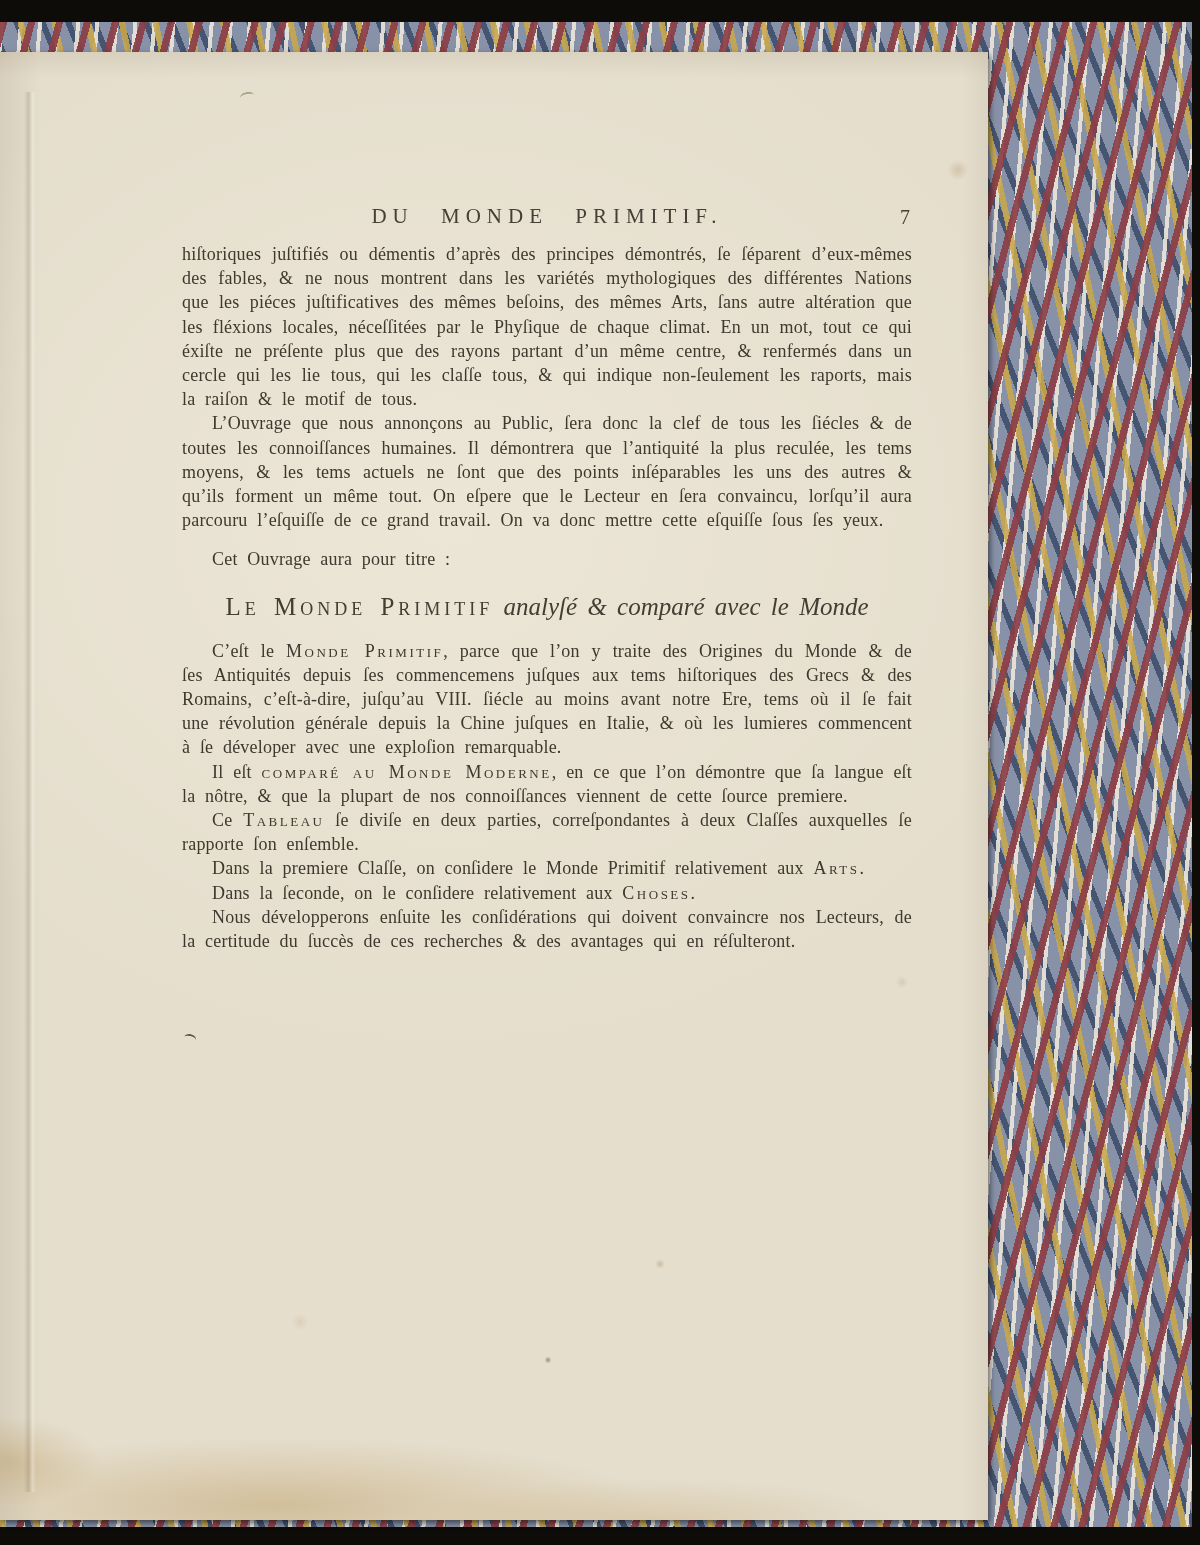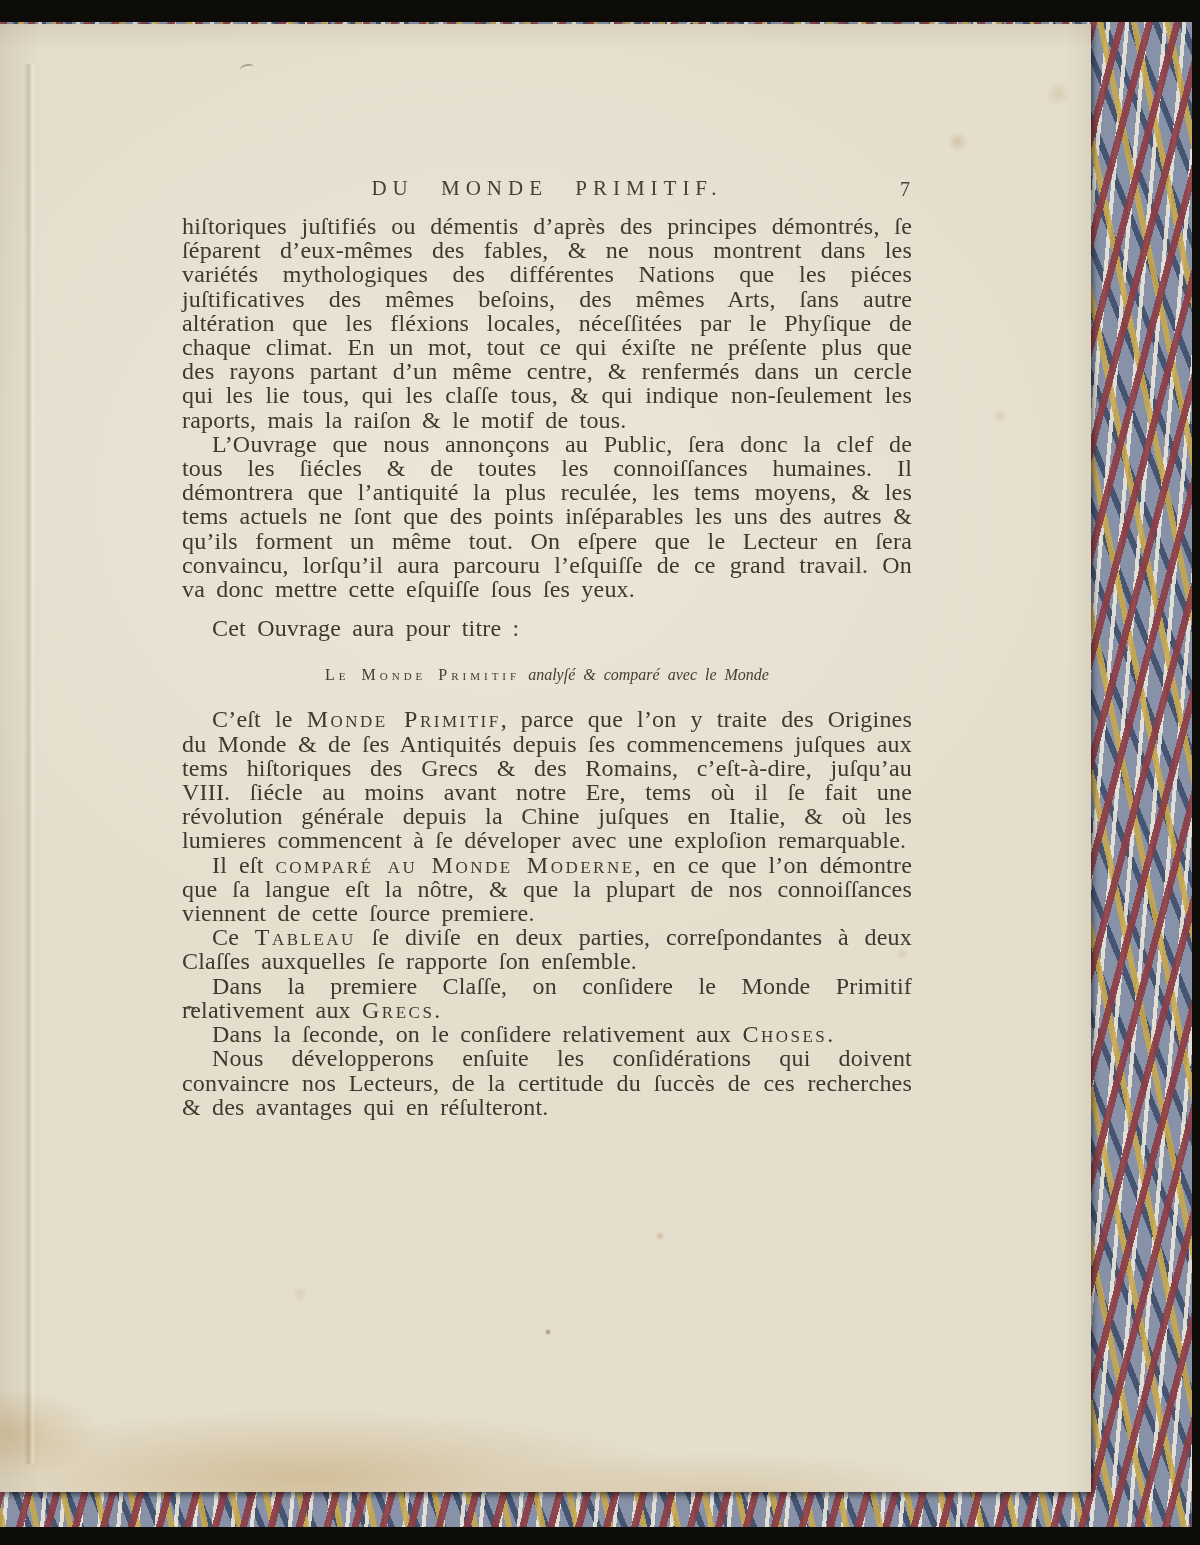--- a/index.html
+++ b/index.html
@@ -17,21 +17,21 @@
     background-color:#8792a8;
     background-image:
       repeating-linear-gradient(105deg, rgba(140,62,70,0.92) 0 7px, rgba(140,62,70,0) 7px 27px),
       repeating-linear-gradient(78deg, rgba(201,168,76,0.88) 0 6px, rgba(201,168,76,0) 6px 33px),
       repeating-linear-gradient(95deg, rgba(236,231,219,0.9) 0 4px, rgba(236,231,219,0) 4px 19px),
       repeating-linear-gradient(68deg, rgba(58,74,104,0.85) 0 6px, rgba(58,74,104,0) 6px 24px);
   }
 
   
   .page{
-    position:absolute;left:0;top:24px;width:1091px;height:1468px;
+    position:absolute;left:0;top:52px;width:988px;height:1468px;
     background-color:#e5decd;
     background-image:
       radial-gradient(ellipse 900px 750px at 45% 32%, #ece6d7 0%, rgba(236,230,215,0) 70%),
       linear-gradient(90deg, rgba(118,100,70,0.12), rgba(118,100,70,0) 42px),
       linear-gradient(270deg, rgba(118,100,70,0.09), rgba(118,100,70,0) 26px),
       linear-gradient(180deg, rgba(128,108,76,0.12), rgba(128,108,76,0) 26px),
       radial-gradient(circle 15px at 958px 118px, rgba(168,128,80,0.28), rgba(168,128,80,0) 70%),
       radial-gradient(circle 18px at 1058px 70px, rgba(168,128,80,0.20), rgba(168,128,80,0) 70%),
       radial-gradient(circle 10px at 1000px 392px, rgba(168,128,80,0.22), rgba(168,128,80,0) 70%),
       radial-gradient(circle 9px at 902px 930px, rgba(168,128,80,0.20), rgba(168,128,80,0) 70%),
@@ -72,31 +72,31 @@
     font-size:21px;line-height:28px;
     letter-spacing:6px;word-spacing:16px;
     color:#453f35;margin:0 0 12px 0;
   }
   .page-number{
     position:absolute;right:2px;top:1px;
     letter-spacing:0;word-spacing:0;font-size:20px;
   }
   .para{
     margin:0;text-align:justify;text-indent:30px;
-    font-size:24px;line-height:24.2px;
+    font-size:18px;line-height:24.2px;
     word-spacing:5px;letter-spacing:0.2px;
   }
   .para.noindent{text-indent:0;}
   .para.gap-top{}
   .para.gap-top-sm{margin-top:15px;}
   .title-block{
     margin:17px 0 15px 0;text-align:center;text-indent:0;
   }
   .title-line{
-    font-size:16px;line-height:35px;color:#433d33;word-spacing:4px;
+    font-size:25px;line-height:35px;color:#433d33;word-spacing:4px;
   }
   .seg-plain{font-style:normal;}
   .seg-italic{font-style:italic;}
   .seg-smallcaps{font-variant:small-caps;letter-spacing:3px;}
   .para .seg-smallcaps{letter-spacing:2.5px;}
   .title-line .seg-smallcaps{letter-spacing:4px;}
 </style>
 </head>
 <body>
 
@@ -117,18 +117,18 @@
       <p class="para"><span class="seg-plain">L’Ouvrage que nous annonçons au Public, ſera donc la clef de tous les ſiécles &amp; de toutes les connoiſſances humaines. Il démontrera que l’antiquité la plus reculée, les tems moyens, &amp; les tems actuels ne ſont que des points inſéparables les uns des autres &amp; qu’ils forment un même tout. On eſpere que le Lecteur en ſera convaincu, lorſqu’il aura parcouru l’eſquiſſe de ce grand travail. On va donc mettre cette eſquiſſe ſous ſes yeux.</span></p>
       <p class="para gap-top-sm"><span class="seg-plain">Cet Ouvrage aura pour titre :</span></p>
 
       <div class="title-block">
         <div class="title-line"><span class="seg-smallcaps">Le Monde Primitif</span><span class="seg-italic"> analyſé &amp; comparé avec le Monde</span></div>
       </div>
 
       <p class="para gap-top"><span class="seg-plain">C’eſt le </span><span class="seg-smallcaps">Monde Primitif</span><span class="seg-plain">, parce que l’on y traite des Origines du Monde &amp; de ſes Antiquités depuis ſes commencemens juſques aux tems hiſtoriques des Grecs &amp; des Romains, c’eſt-à-dire, juſqu’au VIII. ſiécle au moins avant notre Ere, tems où il ſe fait une révolution générale depuis la Chine juſques en Italie, &amp; où les lumieres commencent à ſe déveloper avec une exploſion remarquable.</span></p>
       <p class="para"><span class="seg-plain">Il eſt </span><span class="seg-smallcaps">comparé au Monde Moderne</span><span class="seg-plain">, en ce que l’on démontre que ſa langue eſt la nôtre, &amp; que la plupart de nos connoiſſances viennent de cette ſource premiere.</span></p>
       <p class="para"><span class="seg-plain">Ce </span><span class="seg-smallcaps">Tableau</span><span class="seg-plain"> ſe diviſe en deux parties, correſpondantes à deux Claſſes auxquelles ſe rapporte ſon enſemble.</span></p>
-      <p class="para"><span class="seg-plain">Dans la premiere Claſſe, on conſidere le Monde Primitif relativement aux </span><span class="seg-smallcaps">Grecs</span><span class="seg-plain">.</span></p>
+      <p class="para"><span class="seg-plain">Dans la premiere Claſſe, on conſidere le Monde Primitif relativement aux </span><span class="seg-smallcaps">Arts</span><span class="seg-plain">.</span></p>
       <p class="para"><span class="seg-plain">Dans la ſeconde, on le conſidere relativement aux </span><span class="seg-smallcaps">Choses</span><span class="seg-plain">.</span></p>
       <p class="para"><span class="seg-plain">Nous développerons enſuite les conſidérations qui doivent convaincre nos Lecteurs, de la certitude du ſuccès de ces recherches &amp; des avantages qui en réſulteront.</span></p>
     </main>
   </div>
 </div>
 
 </body></html>

